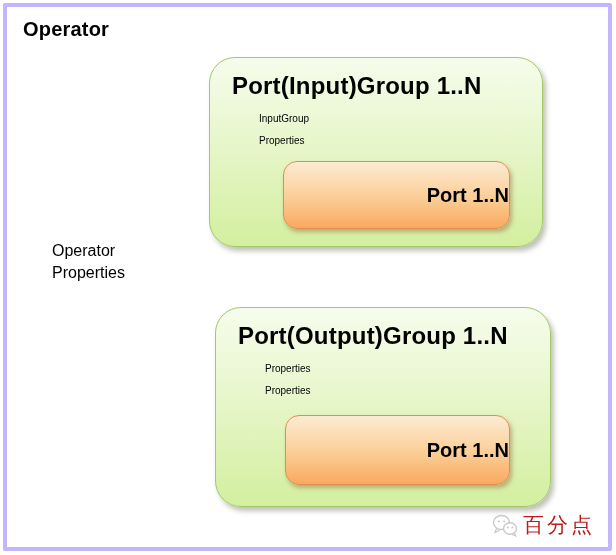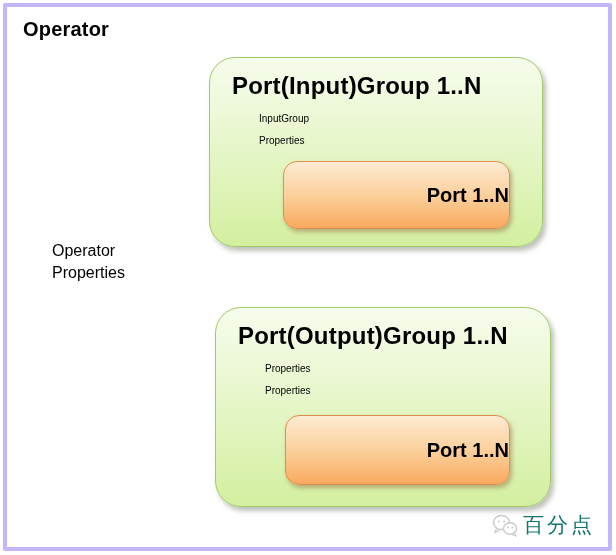--- a/index.html
+++ b/index.html
@@ -72,21 +72,21 @@
     font-weight: 700;
   }
   .group-box.input  .port-box { left: 73px; top: 103px; width: 227px; height: 68px; }
   .group-box.output .port-box { left: 69px; top: 107px; width: 225px; height: 70px; }
   .watermark {
     position: absolute;
     left: 492px; top: 511px;
     display: flex;
     align-items: center;
     gap: 5px;
-    color: #0f766e;
+    color: #b91c1c;
     font-size: 21px;
     letter-spacing: 3px;
     white-space: nowrap;
   }
   .watermark svg { display: block; }
 </style>
 </head>
 <body>
 
 <div class="frame">

